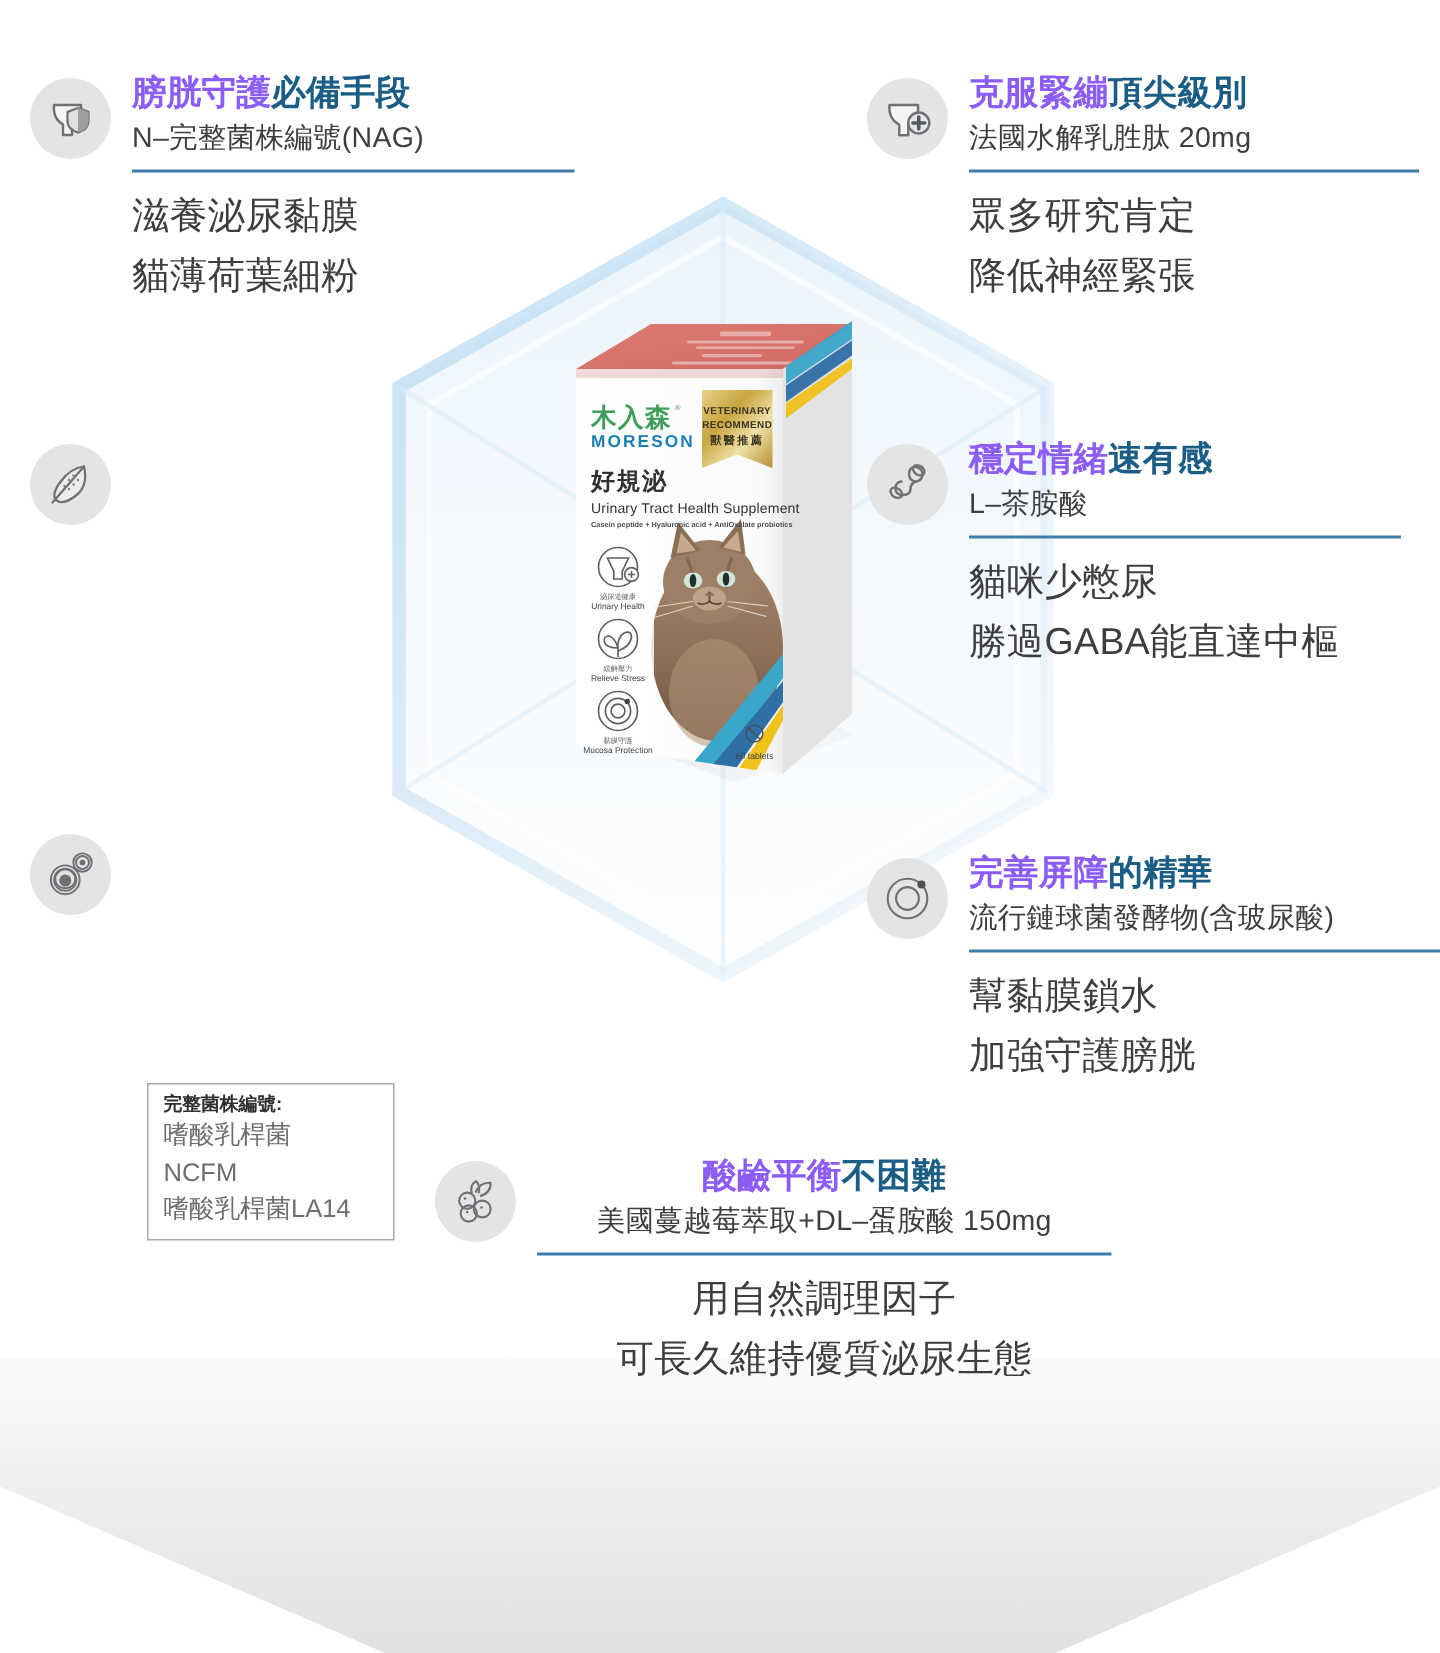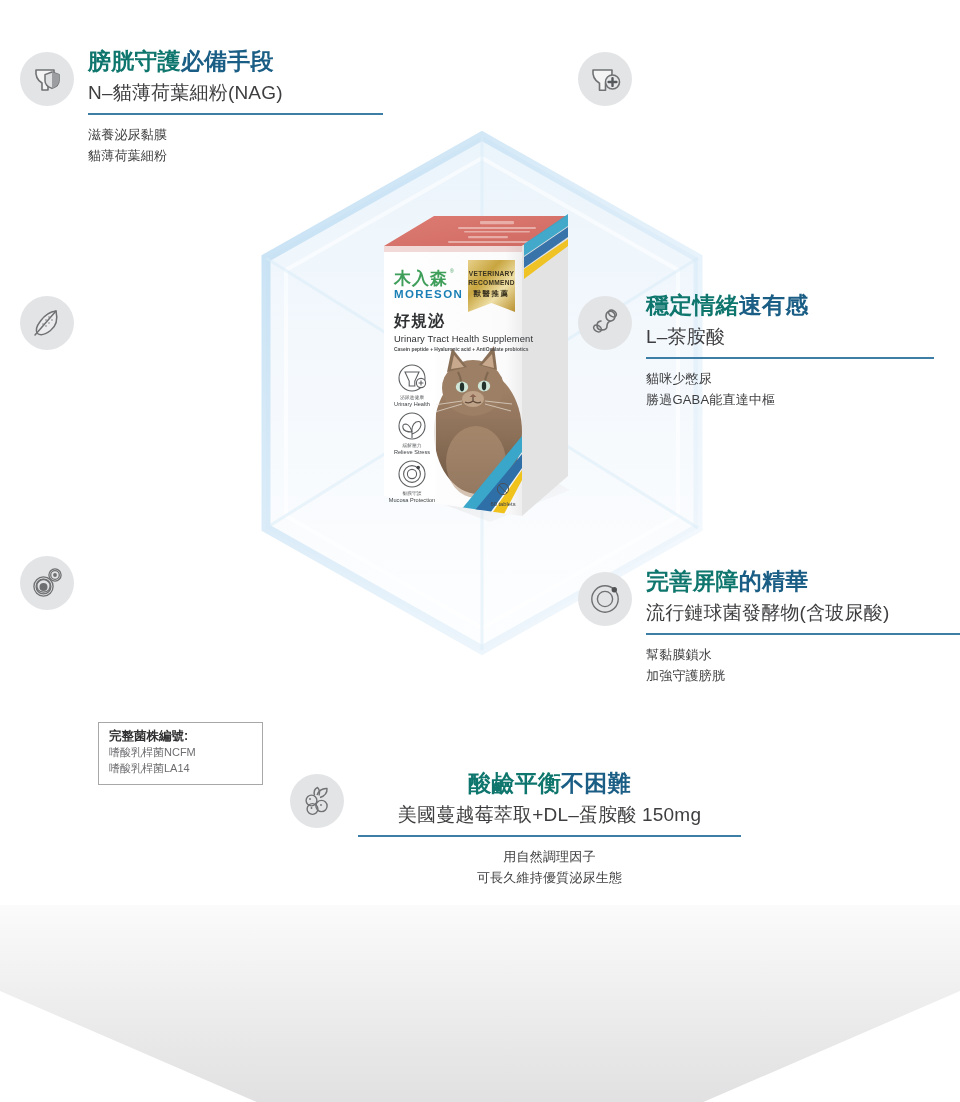--- a/index.html
+++ b/index.html
@@ -30,31 +30,31 @@
     background:#e3e4e6;
     flex:0 0 54px;
     display:flex;align-items:center;justify-content:center;
     margin-top:4px;
   }
   .fcontent{margin-left:14px;}
   .ftitle{
     font-size:23px;font-weight:bold;line-height:1.18;
     white-space:nowrap;letter-spacing:.2px;
   }
-  .ftitle .hl{color:#0f766e;}
+  .ftitle .hl{color:#8b5cf6;}
   .ftitle .bl{color:#1b5e85;font-family:Liberation Serif, serif;}
   .fsub{
     font-size:19px;color:#3e3e40;line-height:1.35;
     margin-top:5px;white-space:nowrap;letter-spacing:.2px;
   }
   .rule{
     height:2px;background:#3d7ea6;margin-top:7px;margin-bottom:9px;
   }
   .fline{
-    font-size:13px;color:#3e3e40;line-height:1.62;white-space:nowrap;
+    font-size:25px;color:#3e3e40;line-height:1.62;white-space:nowrap;
     letter-spacing:.2px;
   }
 
   
   #feat-bladder   {left:20px; top:48px;  width:430px;}
   #feat-tension   {left:578px;top:48px;  width:372px;}
   #feat-happy     {left:20px; top:292px; width:430px;}
   #feat-mood      {left:578px;top:292px; width:372px;}
   #feat-oxalate   {left:20px; top:552px; width:430px;}
   #feat-barrier   {left:578px;top:552px; width:382px;margin-top:16px;}
@@ -68,21 +68,21 @@
   #feat-barrier .rule{width:330px;}
   #feat-ph      .rule{width:383px;}
 
   
   #strain-box{
     position:absolute;left:98px;top:722px;z-index:5;
     border:1px solid #a8a8a8;background:rgba(255,255,255,.9);
     padding:5px 28px 7px 10px;width:125px;
   }
   #strain-box .sb-title{font-size:12.5px;font-weight:bold;color:#2f2f31;line-height:1.35;}
-  #strain-box .sb-line{font-size:11px;color:#6d6d70;line-height:1.45;}
+  #strain-box .sb-line{font-size:17px;color:#6d6d70;line-height:1.45;}
 
   
   #product{
     position:absolute;left:372px;top:200px;width:200px;height:330px;z-index:3;
   }
   #product svg{display:block;}
 </style>
 </head>
 <body>
 <div id="stage">
@@ -272,36 +272,45 @@
       <svg width="34" height="34" viewBox="0 0 34 34" xmlns="http://www.w3.org/2000/svg">
         <path d="M6,8 h18 q1,9 -6,13 v7 h-6 v-7 q-7,-4 -6,-13 z" fill="#f4f4f5" stroke="#6f7173" stroke-width="1.6" stroke-linejoin="round"></path>
         <path d="M22,10 l7,2.6 v6.2 q0,5.2 -7,7.6 q-7,-2.4 -7,-7.6 v-6.2 z" fill="#dfe0e2" stroke="#6f7173" stroke-width="1.5" stroke-linejoin="round"></path>
         <path d="M22,10 v16.4 q7,-2.4 7,-7.6 v-6.2 z" fill="#9b9da0"></path>
       </svg>
     </div>
     <div class="fcontent">
       <div class="ftitle">
         <span class="hl">膀胱守護</span><span class="bl">必備手段</span>
       </div>
-      <div class="fsub">N–貓薄荷葉細粉(NAG)</div>
+      <div class="fsub">N–完整菌株編號(NAG)</div>
       <div class="rule"></div>
       <div class="fline">滋養泌尿黏膜</div>
       <div class="fline">貓薄荷葉細粉</div>
     </div>
   </div>
 </div>
 
 <div class="feature" id="feat-tension">
   <div class="fbody">
     <div class="icon-circle">
       <svg width="34" height="34" viewBox="0 0 34 34" xmlns="http://www.w3.org/2000/svg">
         <path d="M5,8 h19 q1,9 -6.5,13.2 v7 h-6 v-7 q-7.5,-4.2 -6.5,-13.2 z" fill="#f4f4f5" stroke="#6f7173" stroke-width="1.6" stroke-linejoin="round"></path>
         <circle cx="24.5" cy="20" r="7" fill="#e6e7e9" stroke="#6f7173" stroke-width="1.6"></circle>
         <path d="M20.6,20 h7.8 M24.5,16.1 v7.8" stroke="#55585b" stroke-width="2.4" stroke-linecap="round"></path>
       </svg>
+    </div>
+    <div class="fcontent">
+      <div class="ftitle">
+        <span class="hl">克服緊繃</span><span class="bl">頂尖級別</span>
+      </div>
+      <div class="fsub">法國水解乳胜肽 20mg</div>
+      <div class="rule"></div>
+      <div class="fline">眾多研究肯定</div>
+      <div class="fline">降低神經緊張</div>
     </div>
   </div>
 </div>
 
 <div class="feature" id="feat-happy">
   <div class="fbody">
     <div class="icon-circle">
       <svg width="34" height="34" viewBox="0 0 34 34" xmlns="http://www.w3.org/2000/svg">
         <path d="M26,5 q3,13 -5.5,19.5 q-8.5,6.5 -13,3 q-3.5,-4 3,-12.5 Q17,6 26,5 z" fill="#ececee" stroke="#6f7173" stroke-width="1.5" stroke-linejoin="round"></path>
         <path d="M26,5 L5,29" stroke="#6f7173" stroke-width="1.5" stroke-linecap="round"></path>

